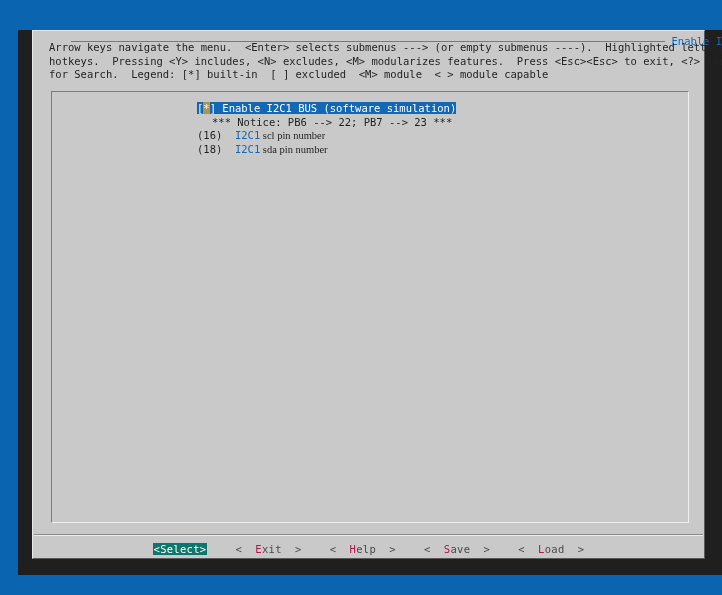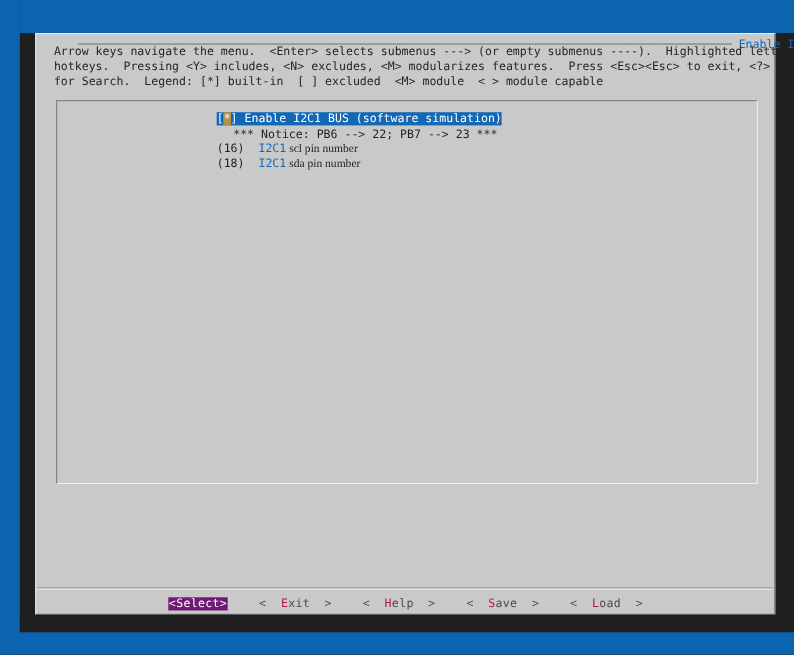--- a/index.html
+++ b/index.html
@@ -85,21 +85,21 @@
     color: #242424;
     white-space: pre;
   }
 
   
   #menu-box {
     position: absolute;
     left: 18px;
     top: 60px;
     width: 638px;
-    height: 349px;
+    height: 432px;
     background: #c9c9c9;
     border-top: 1px solid #7d7d7d;
     border-left: 1px solid #7d7d7d;
     border-right: 1px solid #efefef;
     border-bottom: 1px solid #efefef;
     box-sizing: border-box;
     overflow: hidden;
   }
   #menu-list {
     position: absolute;
@@ -156,21 +156,21 @@
     white-space: pre;
   }
   .dlg-btn {
     display: inline-block;
     margin: 0 14px;
     color: #4a4a4a;
     letter-spacing: 0.3px;
   }
   .dlg-btn .hot { color: #b0174a; }
   .dlg-btn.active {
-    background: #701a75;
+    background: #0f766e;
     color: #ffffff;
     padding: 0 1px;
   }
   .dlg-btn.active .hot { color: #ffffff; }
 
   
   #term-footer {
     position: absolute;
     left: 0;
     top: 559px;

